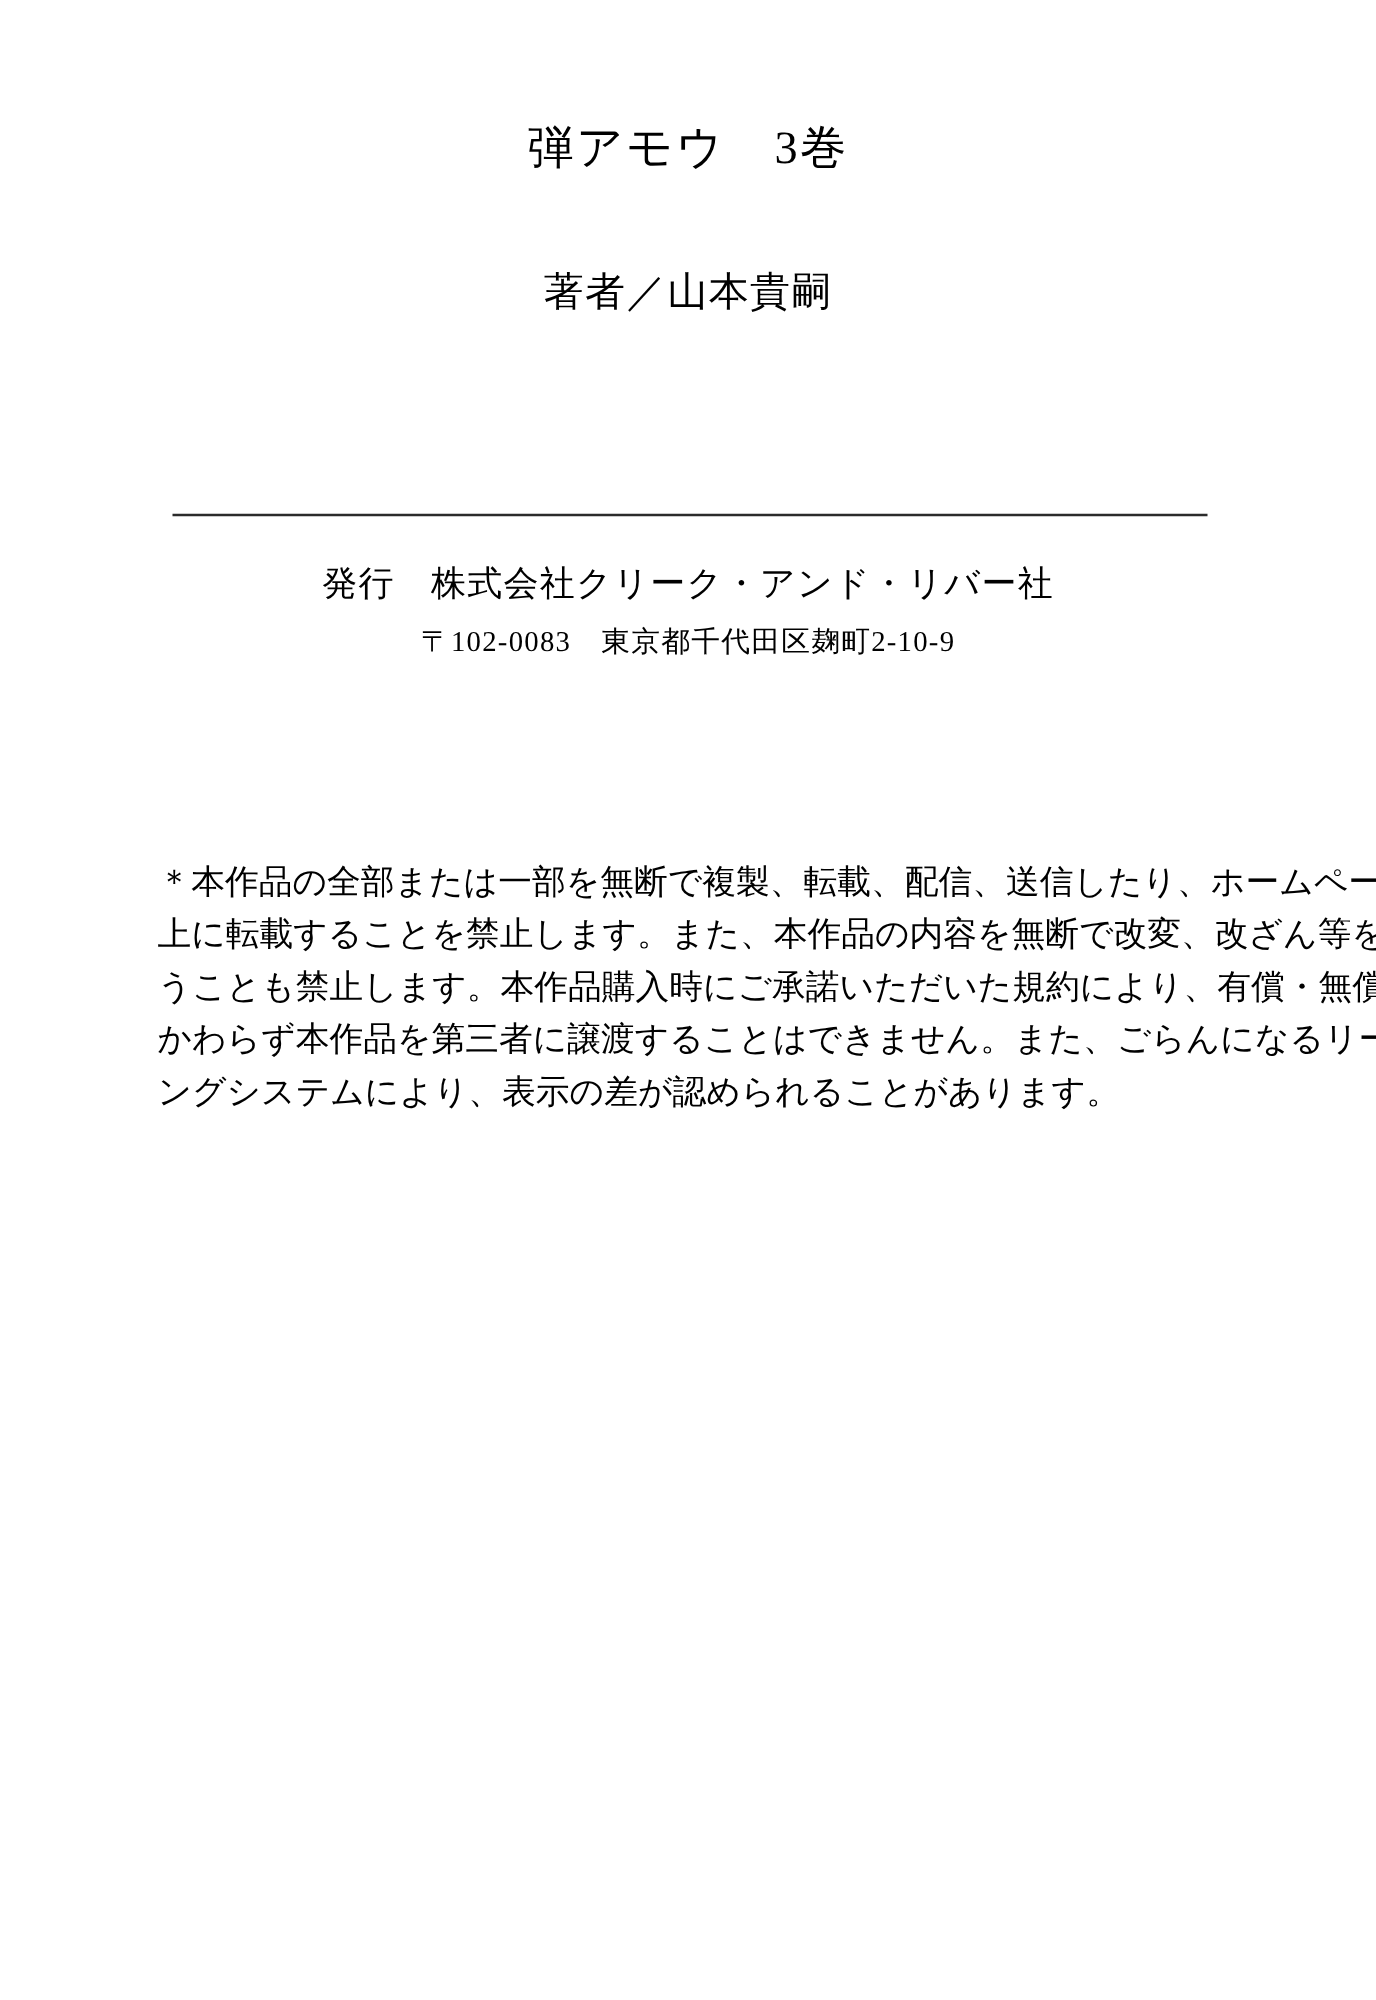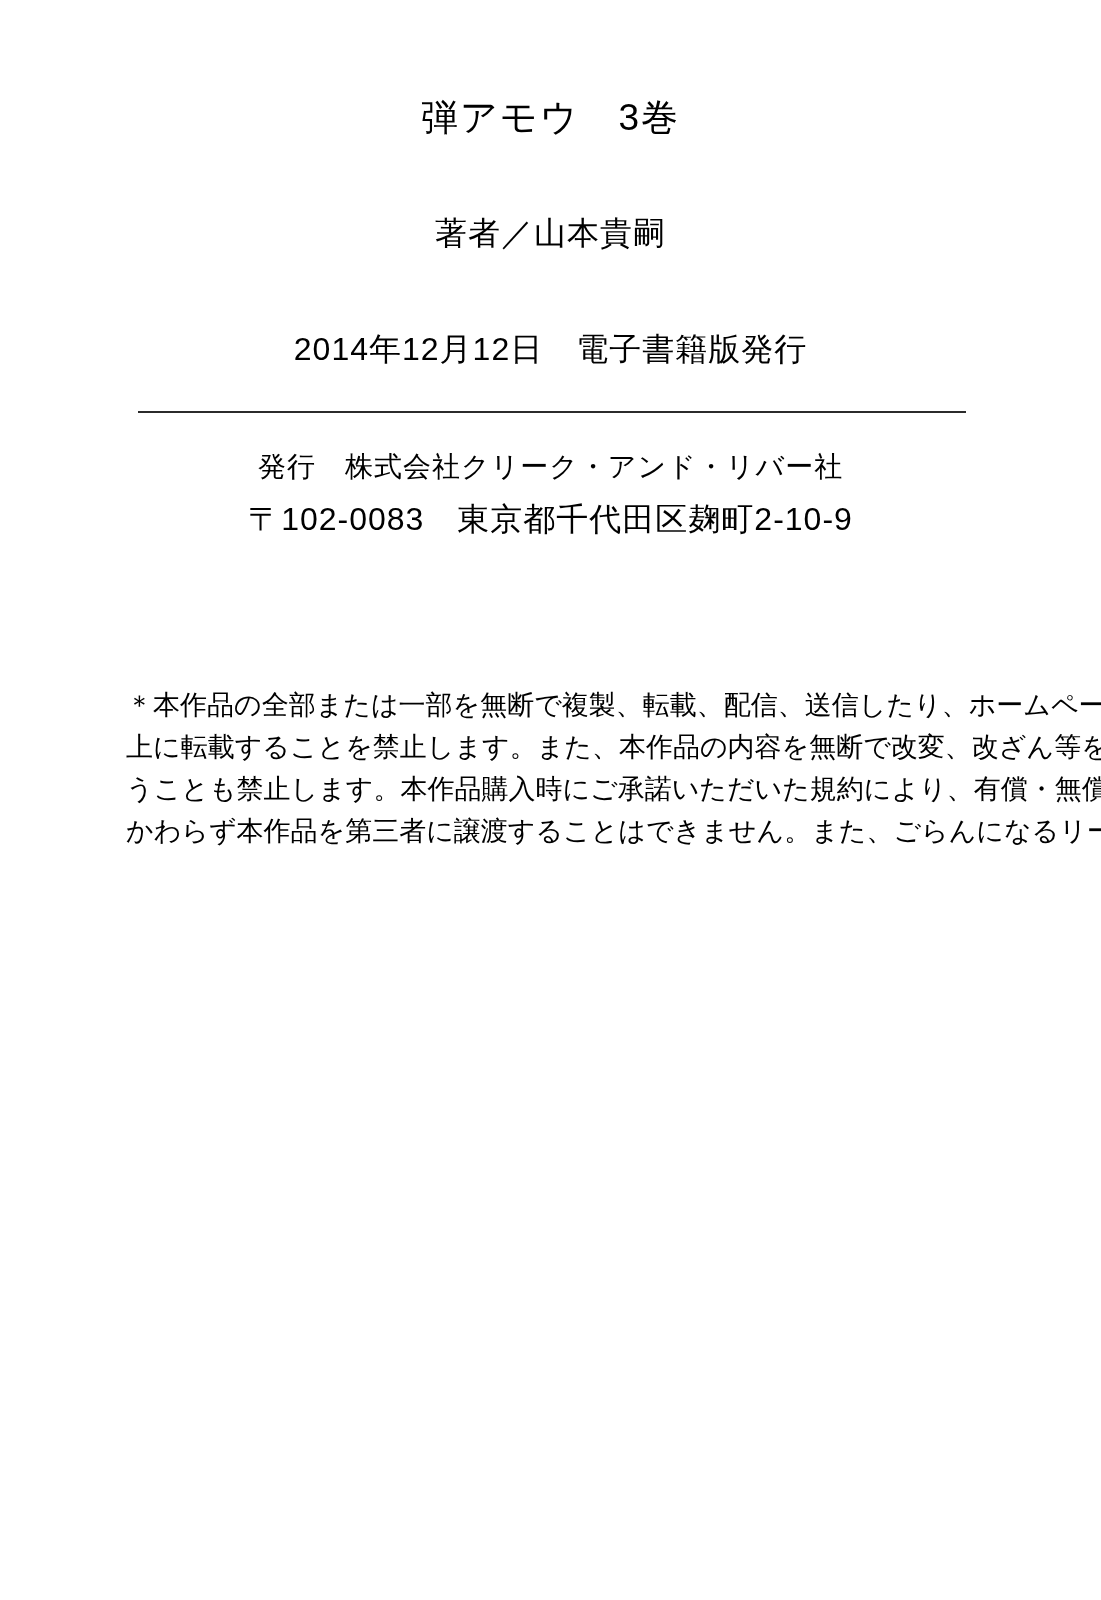--- a/index.html
+++ b/index.html
@@ -1,15 +1,15 @@
 <!DOCTYPE html>
 <html><head>
 <meta charset="utf-8">
 <style>
-  * { margin: 0; padding: 0; box-sizing: border-box; }
+  * { margin: 0; padding: 0; box-sizing: border-box; font-family: Liberation Serif, serif; }
 
   html, body {
     width: 1101px;
     height: 1600px;
     background: #ffffff;
     font-family: "Liberation Sans", "DejaVu Sans", sans-serif;
     color: #000000;
   }
 
   .page {
@@ -57,21 +57,21 @@
   }
 
   .publisher-line {
     top: 448px;
     font-size: 28px;
     letter-spacing: 1px;
   }
 
   .publisher-address {
     top: 498px;
-    font-size: 32px;
+    font-size: 23px;
     letter-spacing: 1px;
   }
 
   .copyright-notice {
     top: 602px;
     font-size: 26px;
     letter-spacing: 0.5px;
   }
 
   .disclaimer {
@@ -91,29 +91,29 @@
 </style>
 </head>
 <body>
 
 <div class="page">
 
   <h1 class="centered book-title">弾アモウ　3巻</h1>
 
   <div class="centered author-line">著者／山本貴嗣</div>
 
-  <div class="centered pub-date">2014年12月12日　電子書籍版発行</div>
 
   <div class="divider"></div>
 
   <div class="centered publisher-line">発行　株式会社クリーク・アンド・リバー社</div>
 
   <div class="centered publisher-address">〒102-0083　東京都千代田区麹町2-10-9</div>
 
 
   <div class="disclaimer">
     <div class="disclaimer-line">＊本作品の全部または一部を無断で複製、転載、配信、送信したり、ホームページ</div>
     <div class="disclaimer-line">上に転載することを禁止します。また、本作品の内容を無断で改変、改ざん等を行</div>
     <div class="disclaimer-line">うことも禁止します。本作品購入時にご承諾いただいた規約により、有償・無償にか</div>
     <div class="disclaimer-line">かわらず本作品を第三者に譲渡することはできません。また、ごらんになるリーディ</div>
+    <div class="disclaimer-line">ングシステムにより、表示の差が認められることがあります。</div>
   </div>
 
 </div>
 
 </body></html>

